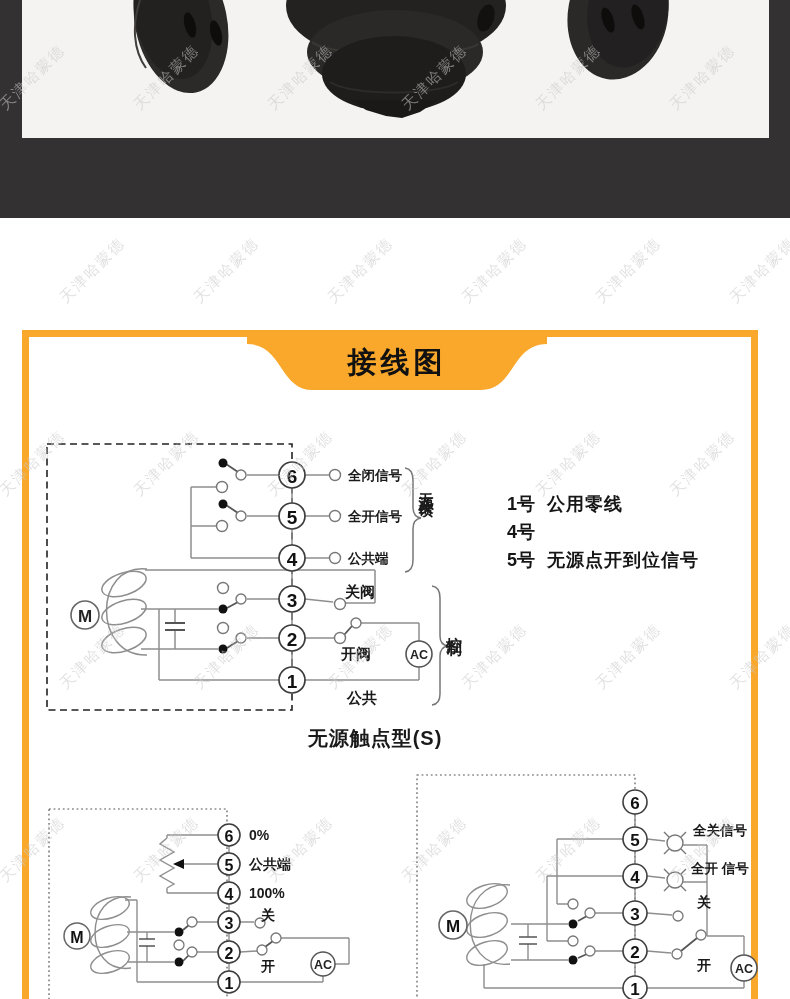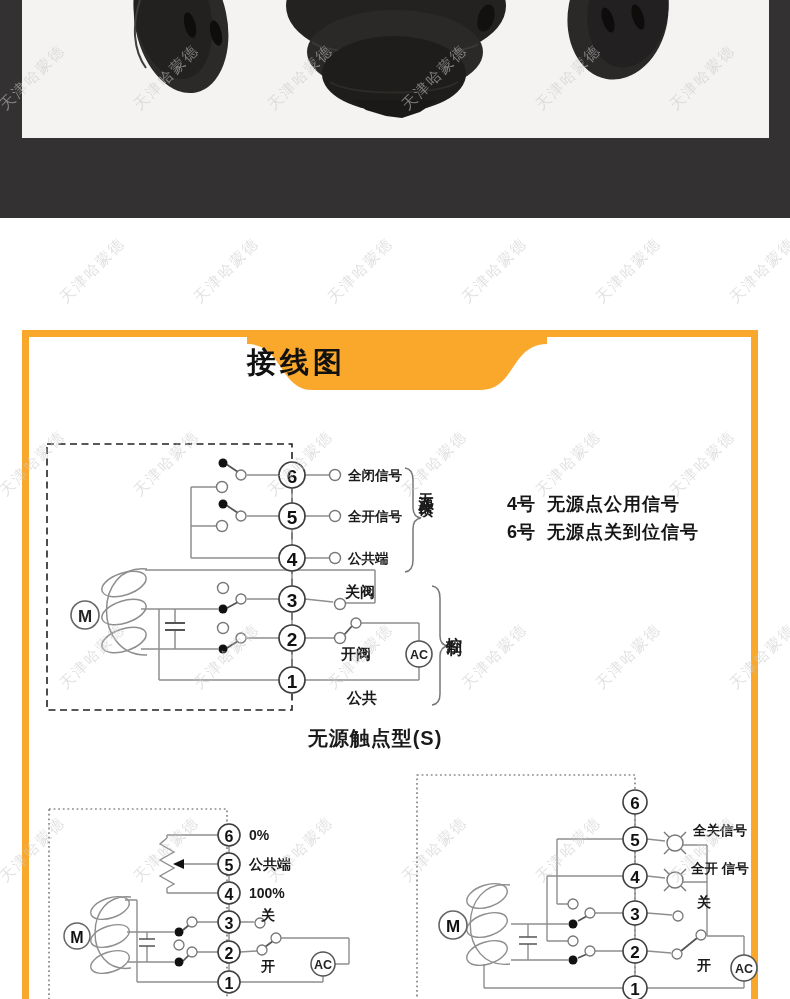--- a/index.html
+++ b/index.html
@@ -21,21 +21,21 @@
   .wm-layer{position:absolute;left:0;top:0;width:790px;height:999px;z-index:10;pointer-events:none;}
   .wm{position:absolute;transform:rotate(-45deg);font-size:15px;letter-spacing:2px;
       color:#c9c9c9;opacity:.55;white-space:nowrap;font-weight:400;}
   
   .panel{
     position:absolute;left:22px;top:330px;width:736px;height:669px;
     background:#ffffff;border:7px solid #F9A82B;border-bottom:0;box-sizing:border-box;
   }
   .banner-shape{position:absolute;left:218px;top:-1px;width:300px;height:54px;}
   .banner-title{
-    position:absolute;left:218px;top:6px;width:300px;
+    position:absolute;left:218px;top:6px;width:300px;text-align:center;
     font-size:29px;font-weight:700;letter-spacing:4px;color:#111;
   }
   .vlabel{
     position:absolute;writing-mode:vertical-rl;text-orientation:upright;
     font-weight:700;color:#1a1a1a;letter-spacing:3px;line-height:1;
   }
   .vlabel.feedback{left:390px;top:144px;font-size:15px;}
   .vlabel.control{left:417px;top:287px;font-size:16px;}
   .legend{position:absolute;left:478px;top:153px;}
   .legend-row{display:flex;height:28px;align-items:center;font-size:18px;font-weight:700;color:#161616;}
@@ -182,26 +182,29 @@
     <text x="340" y="696" class="dlabel2">公共</text>
 
     <text x="368" y="738" text-anchor="middle" class="caption">无源触点型(S)</text>
   </svg>
 
   <div class="vlabel feedback">无源反馈</div>
   <div class="vlabel control">控制</div>
 
   <div class="legend">
     <div class="legend-row">
-        <span class="legend-num">4号</span>
-        <span class="legend-label">无源点公用信号</span>
+        <span class="legend-num">1号</span>
+        <span class="legend-label">公用零线</span>
       </div>
     <div class="legend-row">
-        <span class="legend-num">6号</span>
-        <span class="legend-label">无源点关到位信号</span>
+        <span class="legend-num">4号</span>
+      </div>
+    <div class="legend-row">
+        <span class="legend-num">5号</span>
+        <span class="legend-label">无源点开到位信号</span>
       </div>
   </div>
 
   <svg class="abs" style="left:13px;top:465px" width="310" height="204" viewBox="35 795 310 204">
     <rect x="42" y="802" width="178" height="191" fill="none" stroke="#555" stroke-width="1.2" stroke-dasharray="1.8 2.8"></rect>
     <g stroke="#8e8e8e" stroke-width="1.4" fill="none">
       <path d="M222,828 V975"></path>
       <path d="M211,828 H160 M160,828 V831"></path>
       <path d="M160,831 L153,837 L167,845 L153,853 L167,861 L153,869 L167,877 L160,881 M160,881 V886 M160,886 H211"></path>
       <path d="M211,857 H175"></path>

